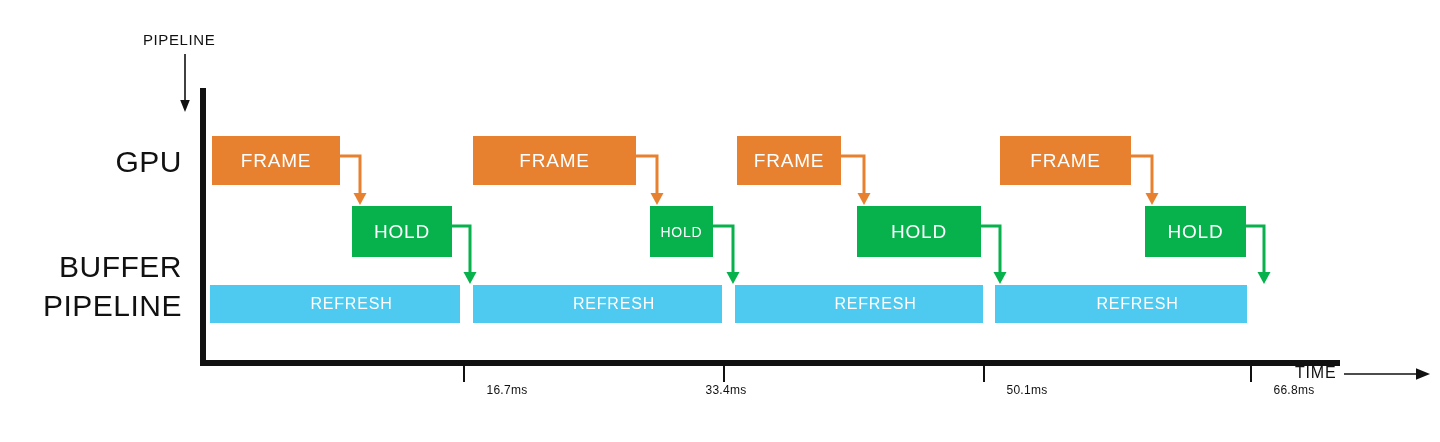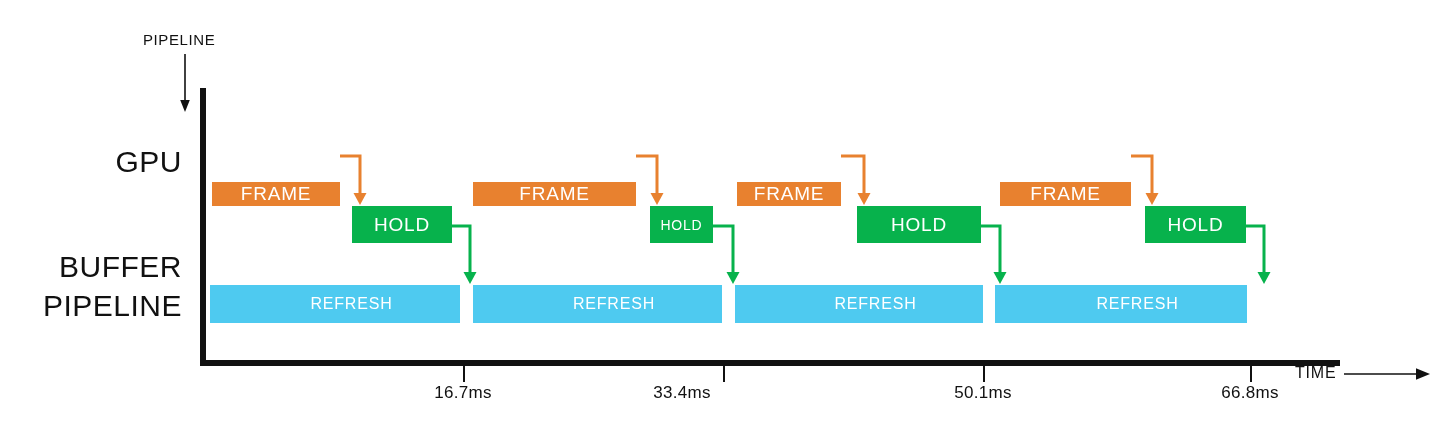--- a/index.html
+++ b/index.html
@@ -72,27 +72,26 @@
     position: absolute;
     display: flex;
     align-items: center;
     justify-content: center;
     color: #ffffff;
     box-sizing: border-box;
     letter-spacing: 0.8px;
   }
   .block.frame {
     background: #e8812f;
-    height: 24px;
+    height: 49px;
     font-size: 19px;
-    margin-top: 46px;
   }
   .block.hold {
     background: #07b24c;
-    height: 37px;
+    height: 51px;
     font-size: 19px;
   }
   .block.hold.small { font-size: 14px; }
   .block.refresh {
     background: #4ecaf0;
     height: 38px;
     font-size: 16px;
     padding-left: 33px;
   }
 
@@ -107,25 +106,26 @@
   .tick {
     position: absolute;
     top: 363px;
     width: 2px;
     height: 19px;
     background: #111111;
   }
   .tick-label {
     position: absolute;
     top: 383px;
-    font-size: 17px;
+    font-size: 12px;
     color: #111111;
     white-space: nowrap;
     transform: translateX(-50%);
     letter-spacing: 0.3px;
+    margin-left: 44px;
   }
 
   
   .time-label {
     position: absolute;
     left: 1295px;
     top: 364px;
     font-size: 16px;
     letter-spacing: 0.8px;
     color: #111111;

